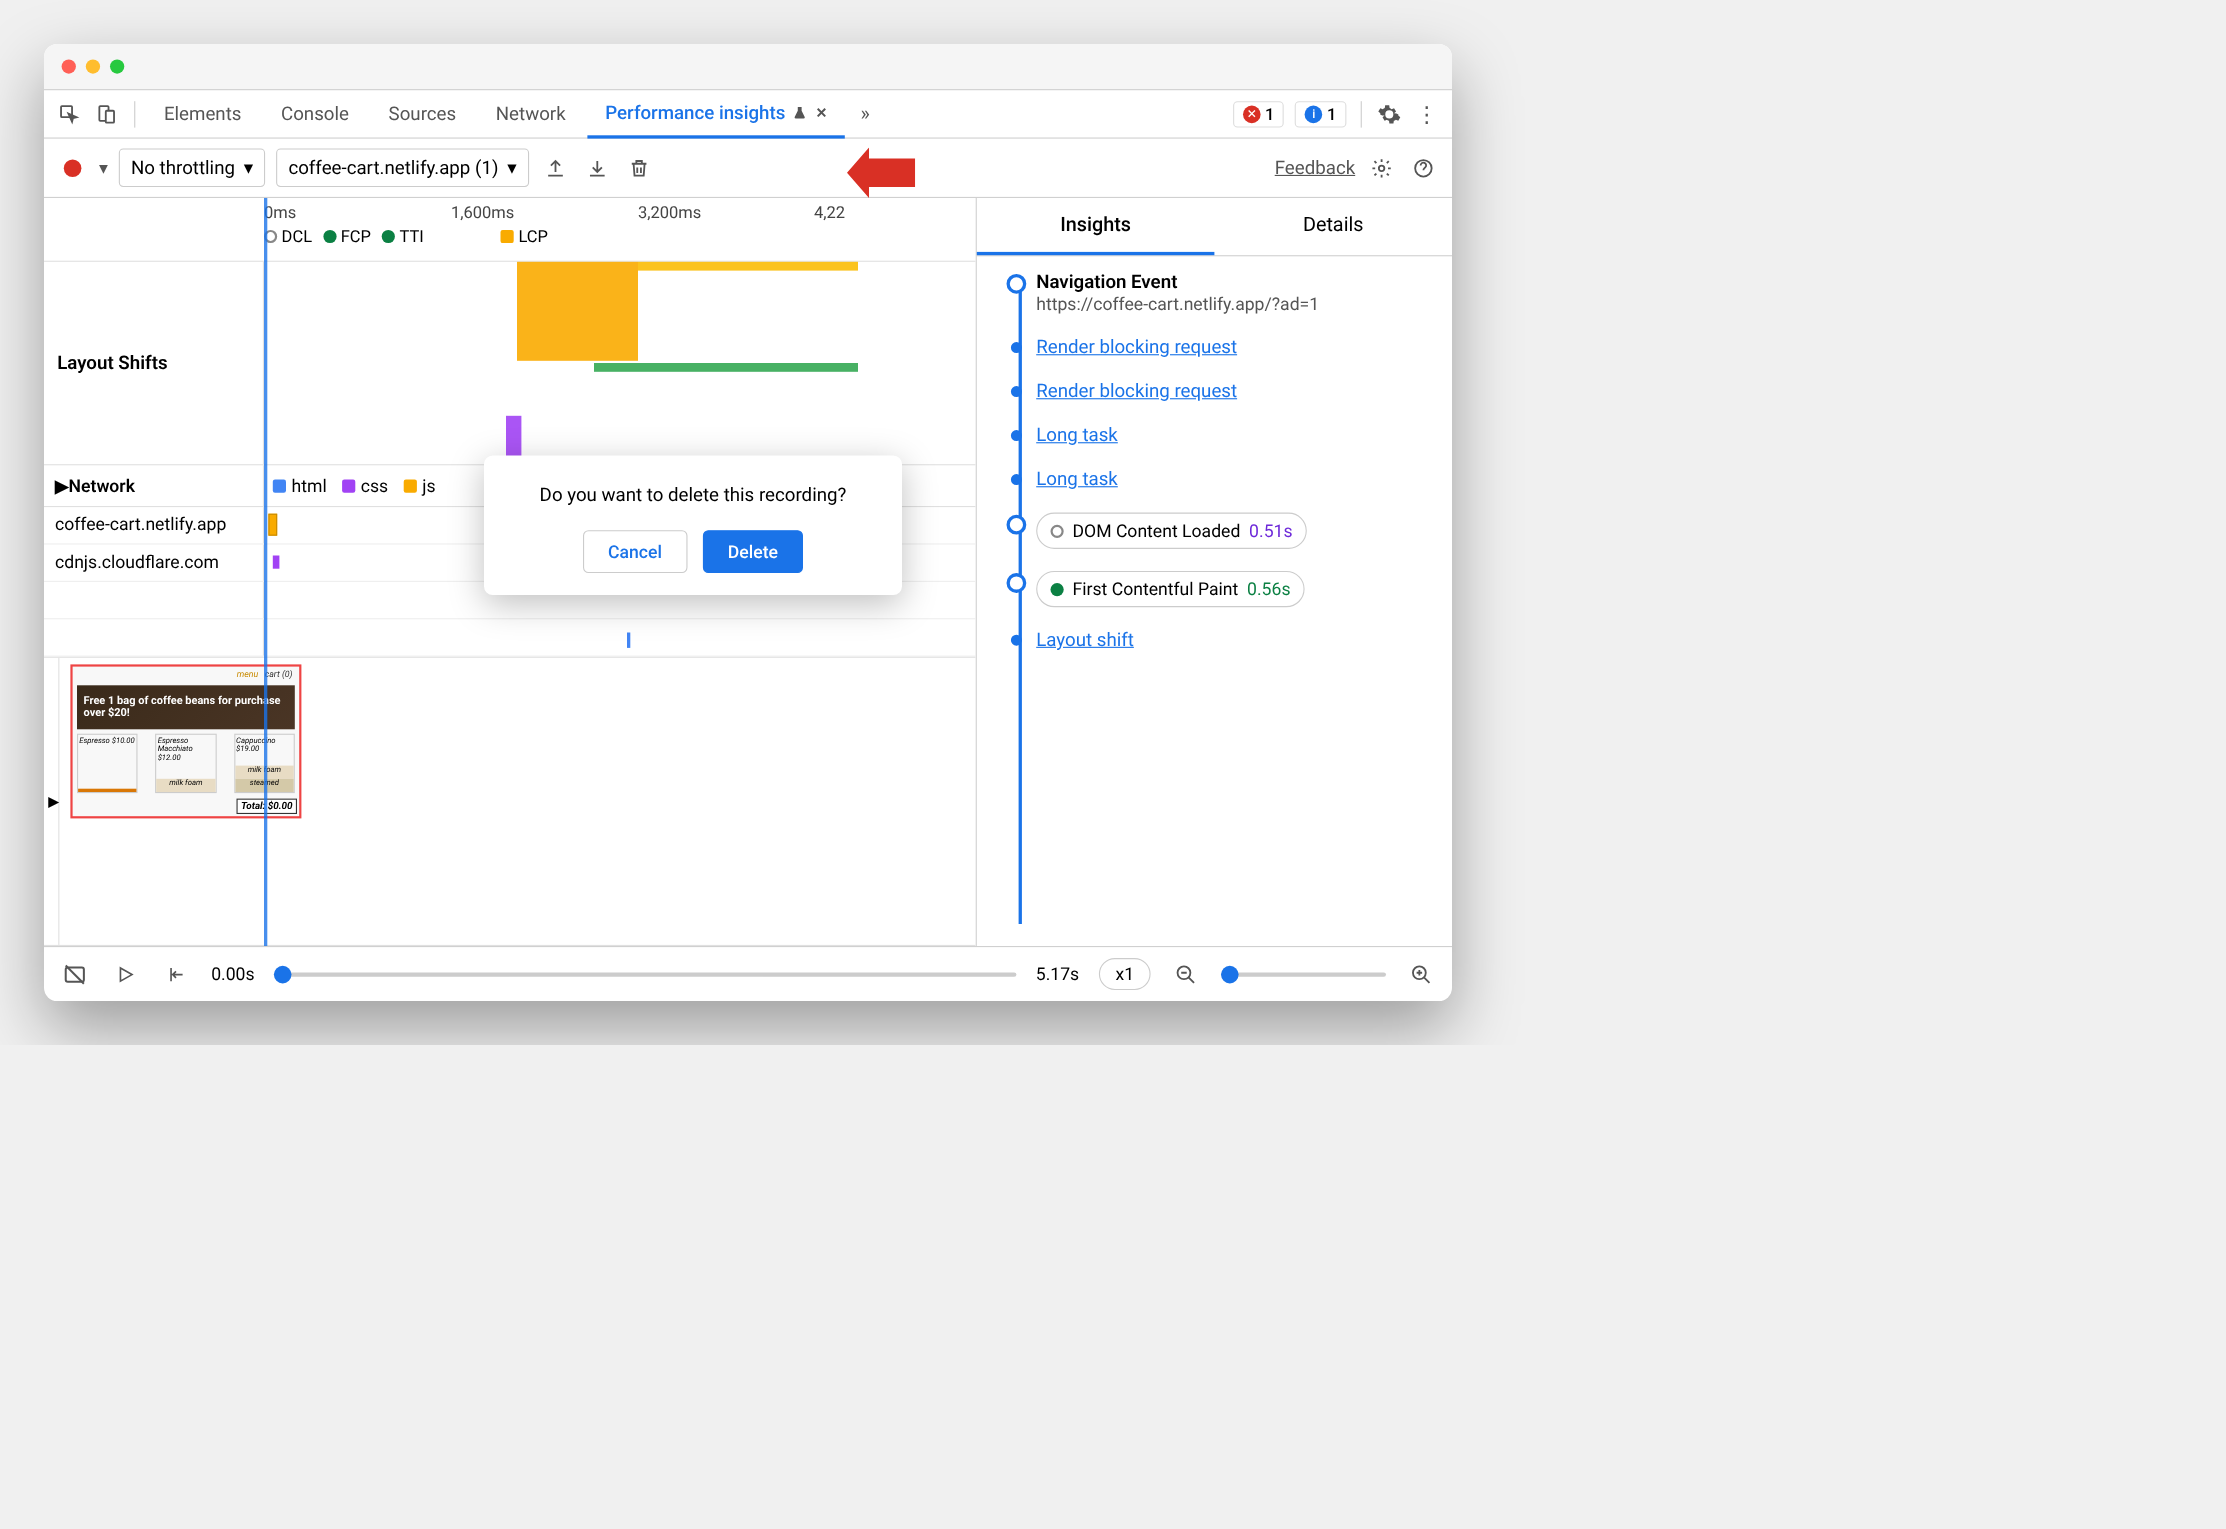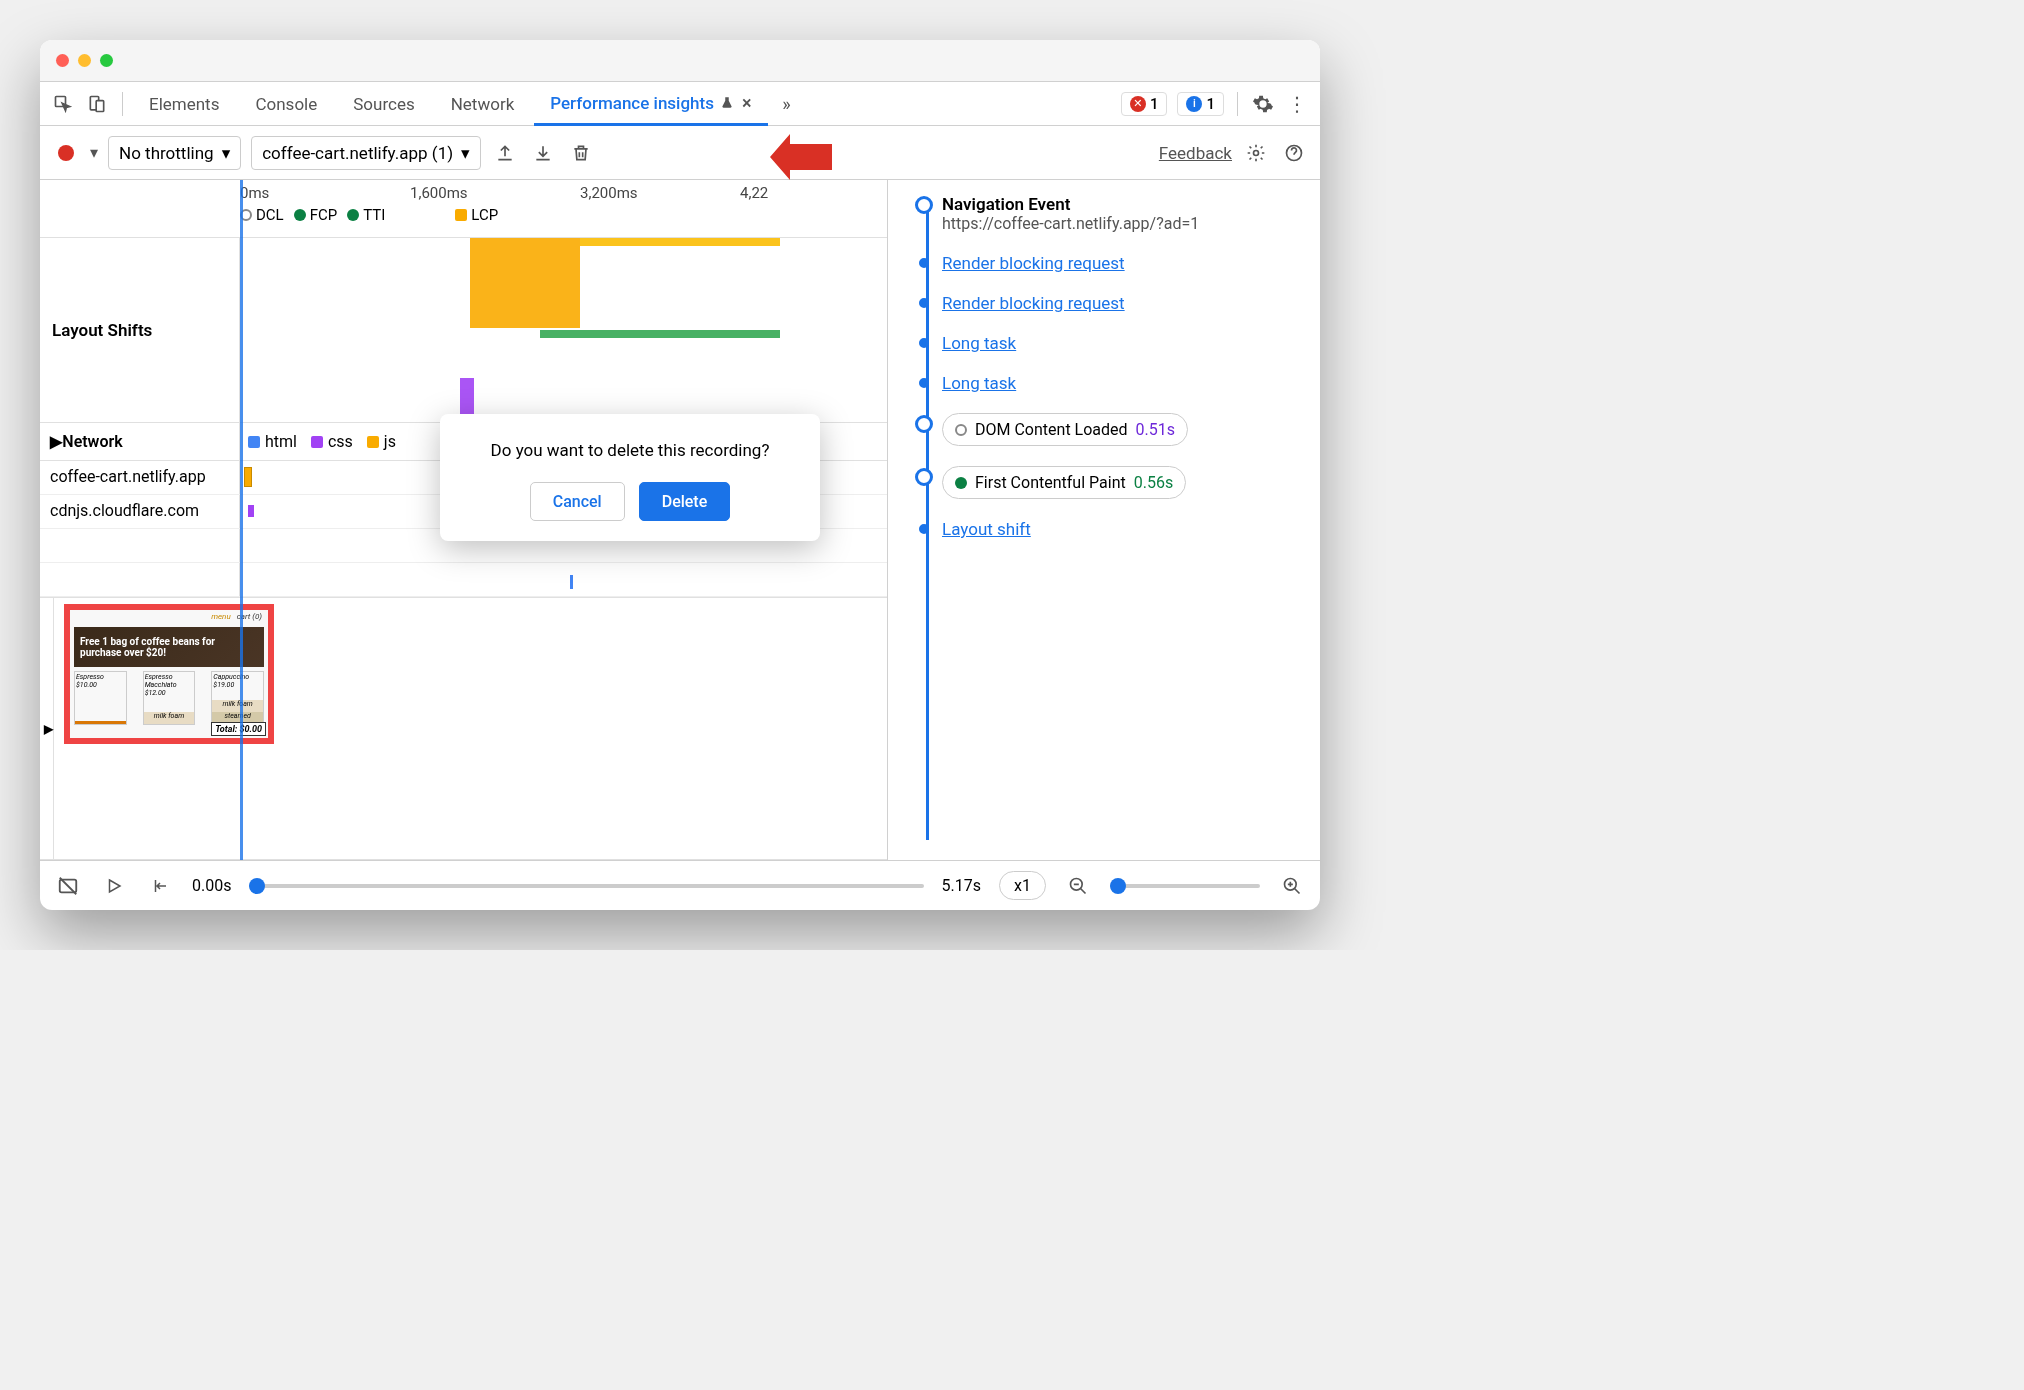--- a/index.html
+++ b/index.html
@@ -40,21 +40,21 @@
 .layout-shifts { height: 185px; }
 .ls-bar { position: absolute; background: #f9ab00; opacity: 0.9; }
 .network-header { height: 38px; }
 .net-legend { display: flex; gap: 14px; align-items: center; padding: 8px; font-size: 16px; }
 .legend-item { display: flex; gap: 5px; align-items: center; }
 .legend-sw { width: 12px; height: 12px; border-radius: 2px; }
 .network-rows { }
 .net-row { height: 34px; display: flex; border-bottom: 1px solid #eee; }
 .net-host { width: 200px; padding: 6px 10px; font-size: 16px; border-right: 1px solid #e0e0e0; }
 .renders { height: 155px; }
-.thumb { position: absolute; left: 10px; top: 6px; width: 210px; height: 140px; border: 6px solid #ef4444; background: #f8f8f8; font-size: 8px; overflow: hidden; }
+.thumb { position: absolute; left: 10px; top: 6px; width: 210px; height: 140px; border: 2px solid #ef4444; background: #f8f8f8; font-size: 8px; overflow: hidden; }
 .thumb-banner { margin: 4px; height: 40px; background: linear-gradient(135deg,#3a2a1a,#4a3525); color: #fff; padding: 6px; font-size: 10px; display: flex; align-items: center; font-weight: bold; }
 .thumb-prods { display: flex; gap: 16px; padding: 0 4px; }
 .prod { flex: 1; border: 1px solid #ccc; height: 54px; position: relative; }
 .prod-label { font-size: 7px; padding: 1px; font-style: italic; }
 .right-tabs { display: flex; border-bottom: 1px solid #d0d0d0; }
 .rtab { flex: 1; text-align: center; padding: 14px; font-size: 18px; cursor: pointer; }
 .rtab.active { border-bottom: 3px solid #1a73e8; font-weight: 500; }
 .insights-list { flex: 1; overflow-y: auto; padding: 14px 12px 14px 30px; position: relative; }
 .insights-list::before { content: ''; position: absolute; left: 38px; top: 20px; bottom: 20px; width: 3px; background: #1a73e8; }
 .ins-item { position: relative; padding-left: 24px; margin-bottom: 20px; }
@@ -290,20 +290,24 @@
                   <div style="position:absolute;bottom:0;left:0;right:0;height:12px;background:#d4c9a8;font-size:7px;font-style:italic;text-align:center">steamed</div>
                 </div>
             </div>
             <div style="position:absolute;bottom:2px;right:2px;font-size:9px;font-weight:bold;font-style:italic;border:1px solid #333;padding:1px 3px;background:#fff">Total: $0.00</div>
           </div>
         </div>
       </div>
     </div>
 
     <div class="right">
+      <div class="right-tabs">
+        <div class="rtab active">Insights</div>
+        <div class="rtab">Details</div>
+      </div>
       <div class="insights-list">
         <div class="ins-item">
           <span class="ins-dot"></span>
           <div class="ins-title">Navigation Event</div>
           <div class="ins-sub">https://coffee-cart.netlify.app/?ad=1</div>
         </div>
         <div class="ins-item">
           <span class="ins-dot small"></span>
           <span class="ins-link">Render blocking request</span>
         </div>

